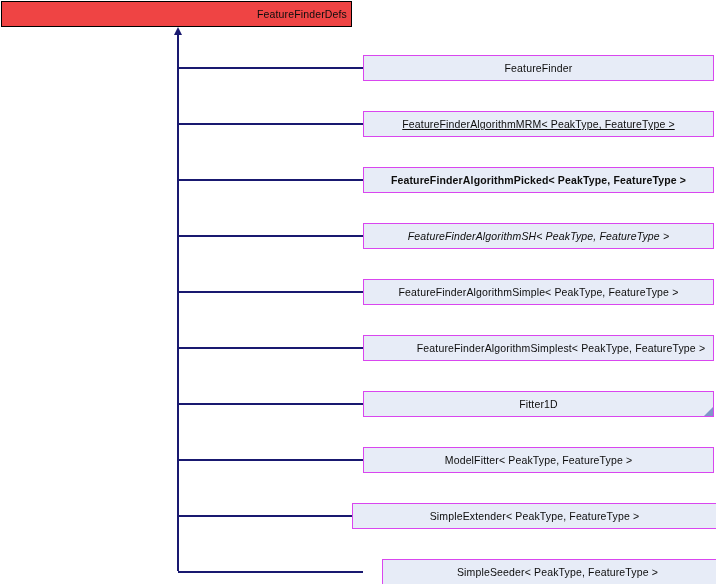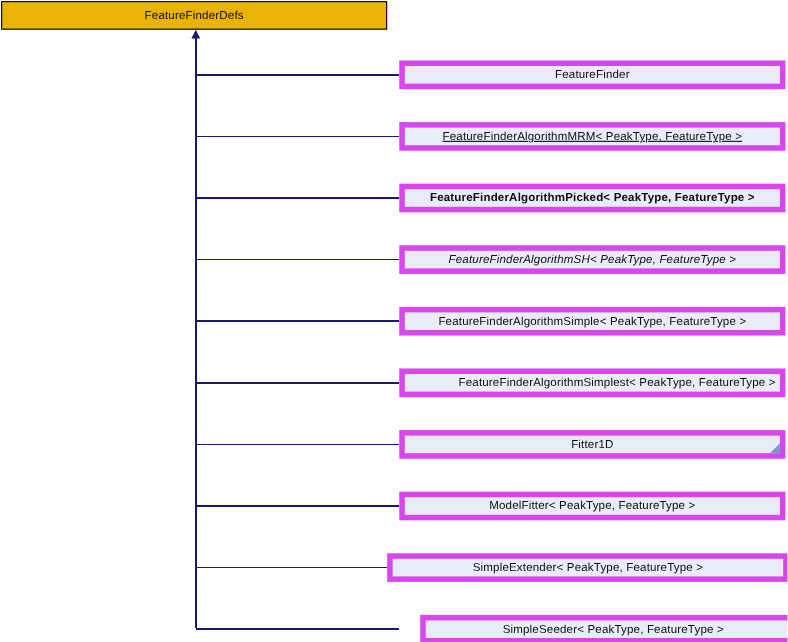--- a/index.html
+++ b/index.html
@@ -32,26 +32,27 @@
     align-items: center;
     justify-content: center;
     font-size: 10.5px;
     line-height: 12px;
     letter-spacing: 0.15px;
     color: #0d0d0d;
     white-space: nowrap;
     text-align: center;
   }
   .node.root {
-    background: #eab308;
+    background: #ef4444;
     border: 1px solid #000000;
+    justify-content: flex-end;
   }
   .node.derived {
     background: #e7ecf7;
-    border: 5px solid #d946ef;
+    border: 1px solid #d946ef;
   }
   .node .label {
     display: block;
     padding: 0 4px;
   }
   .dogear {
     position: absolute;
     right: 0;
     bottom: 0;
     width: 11px;

